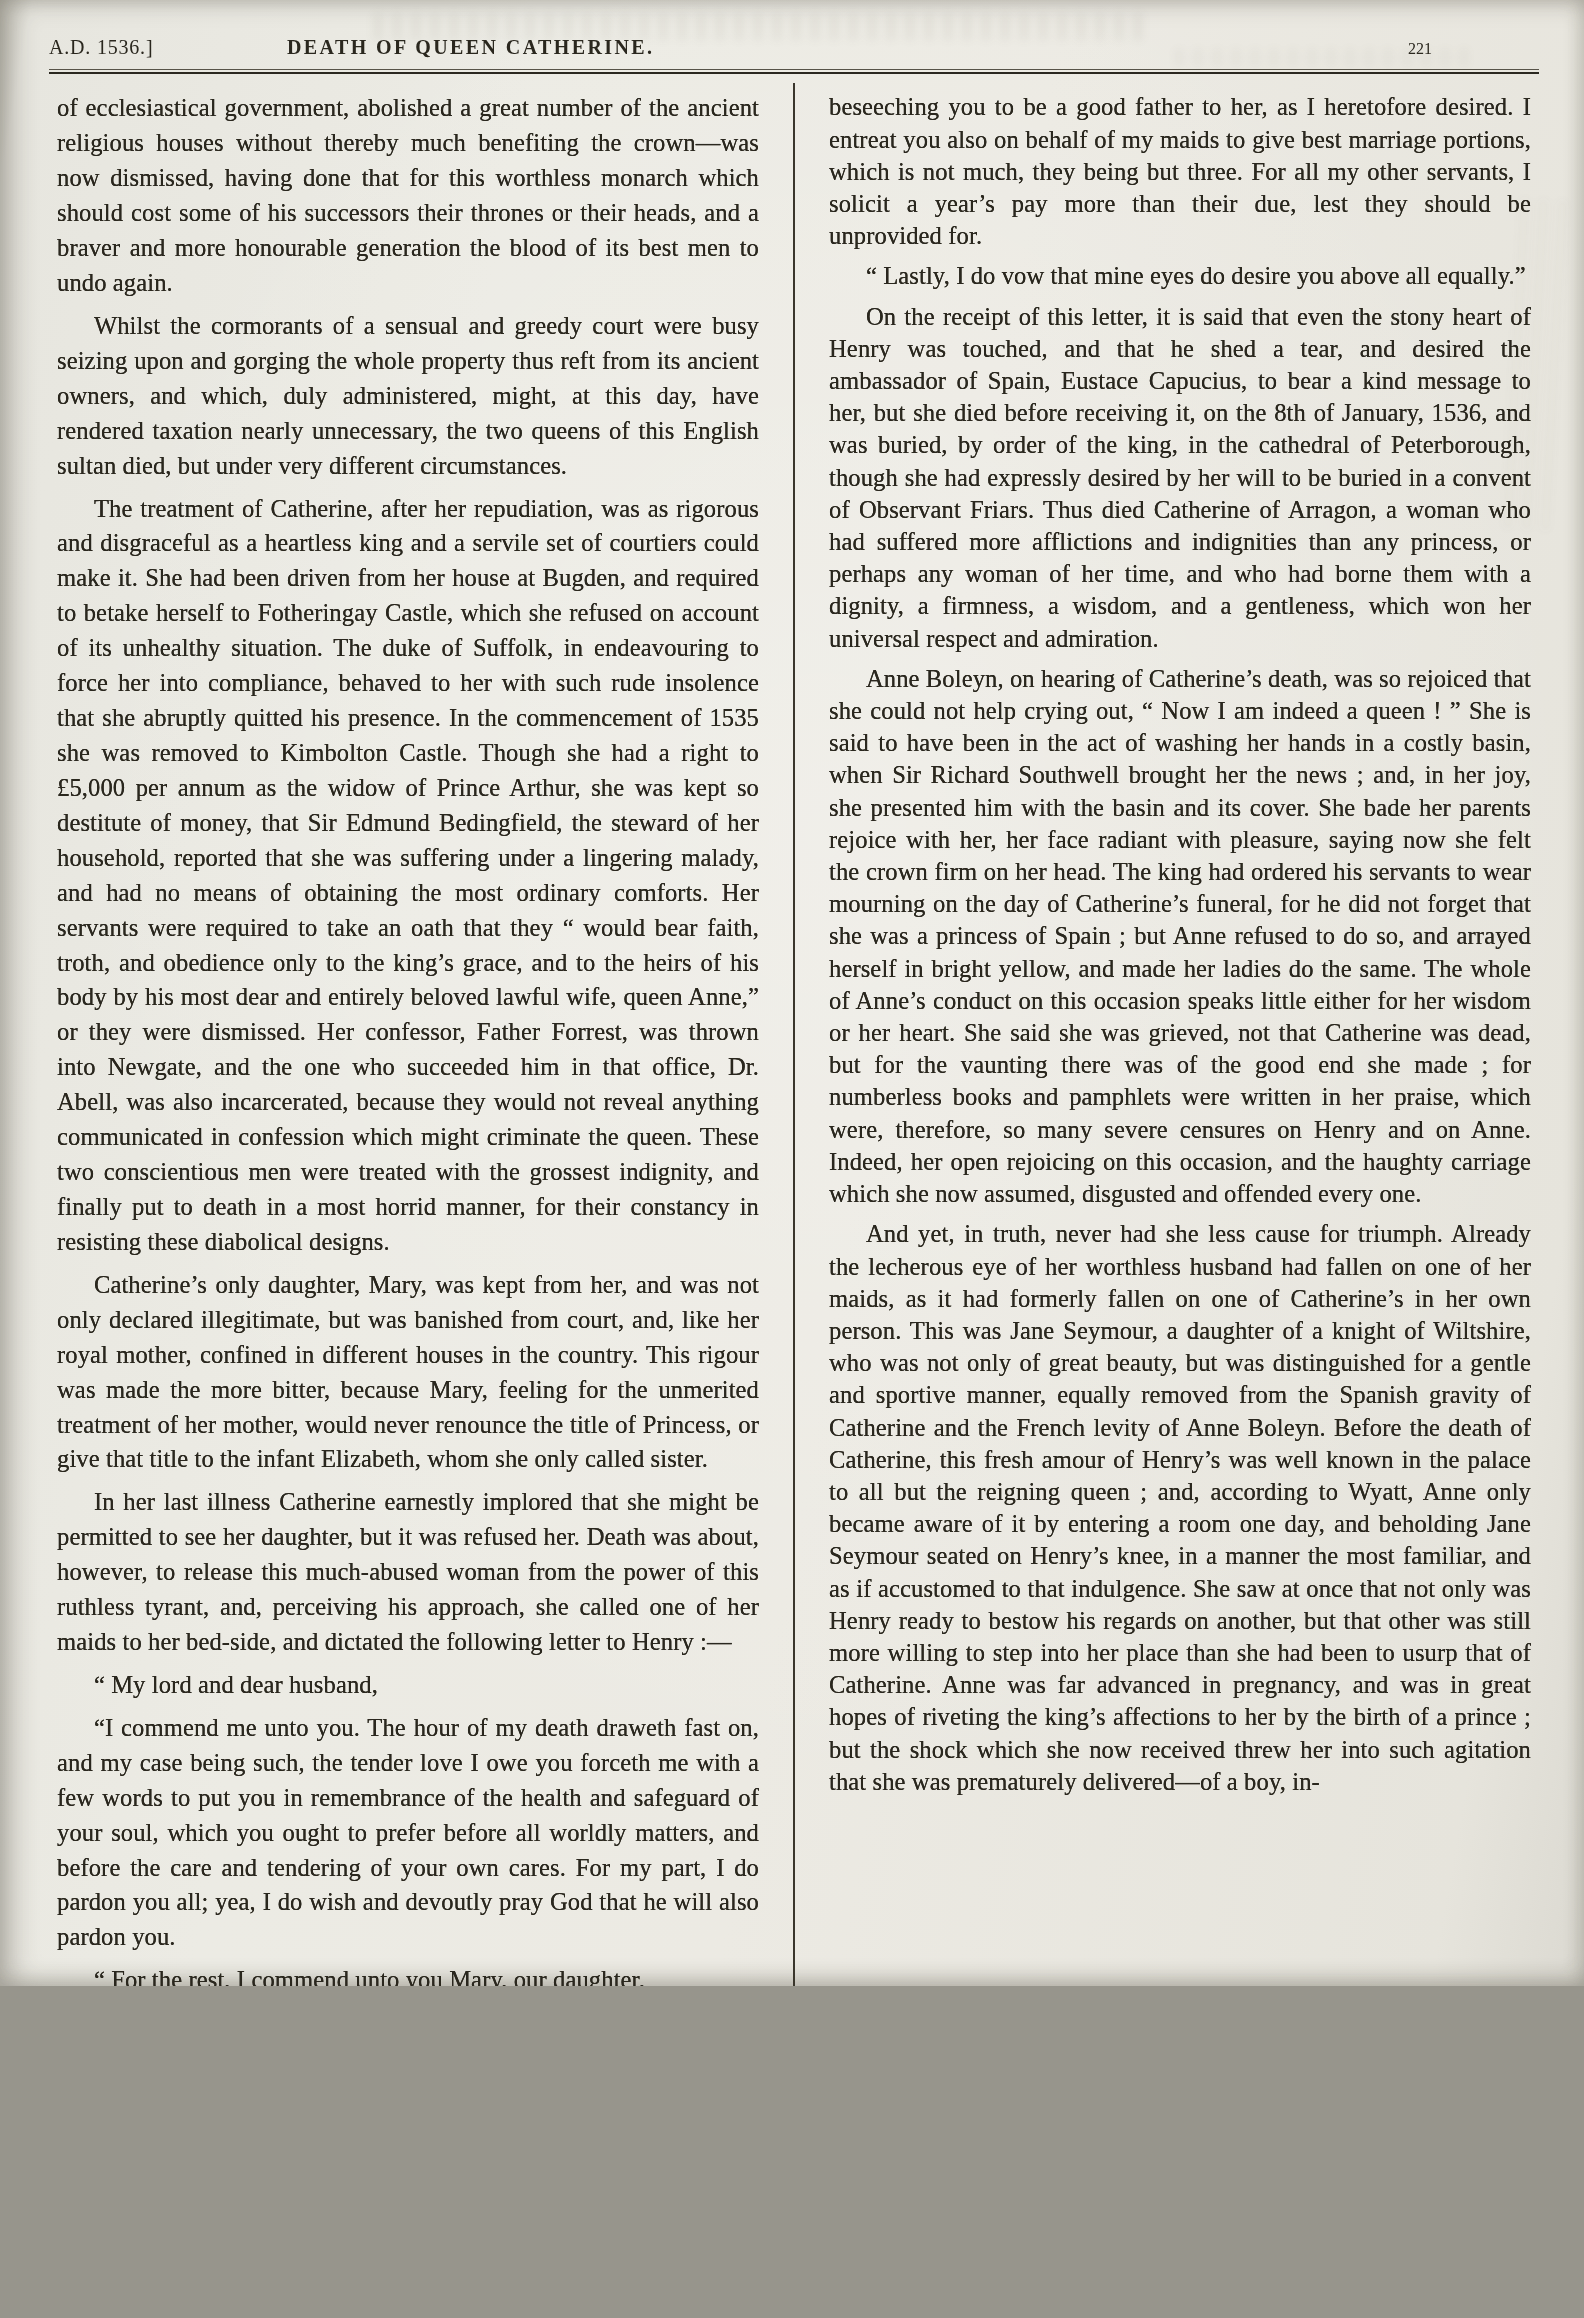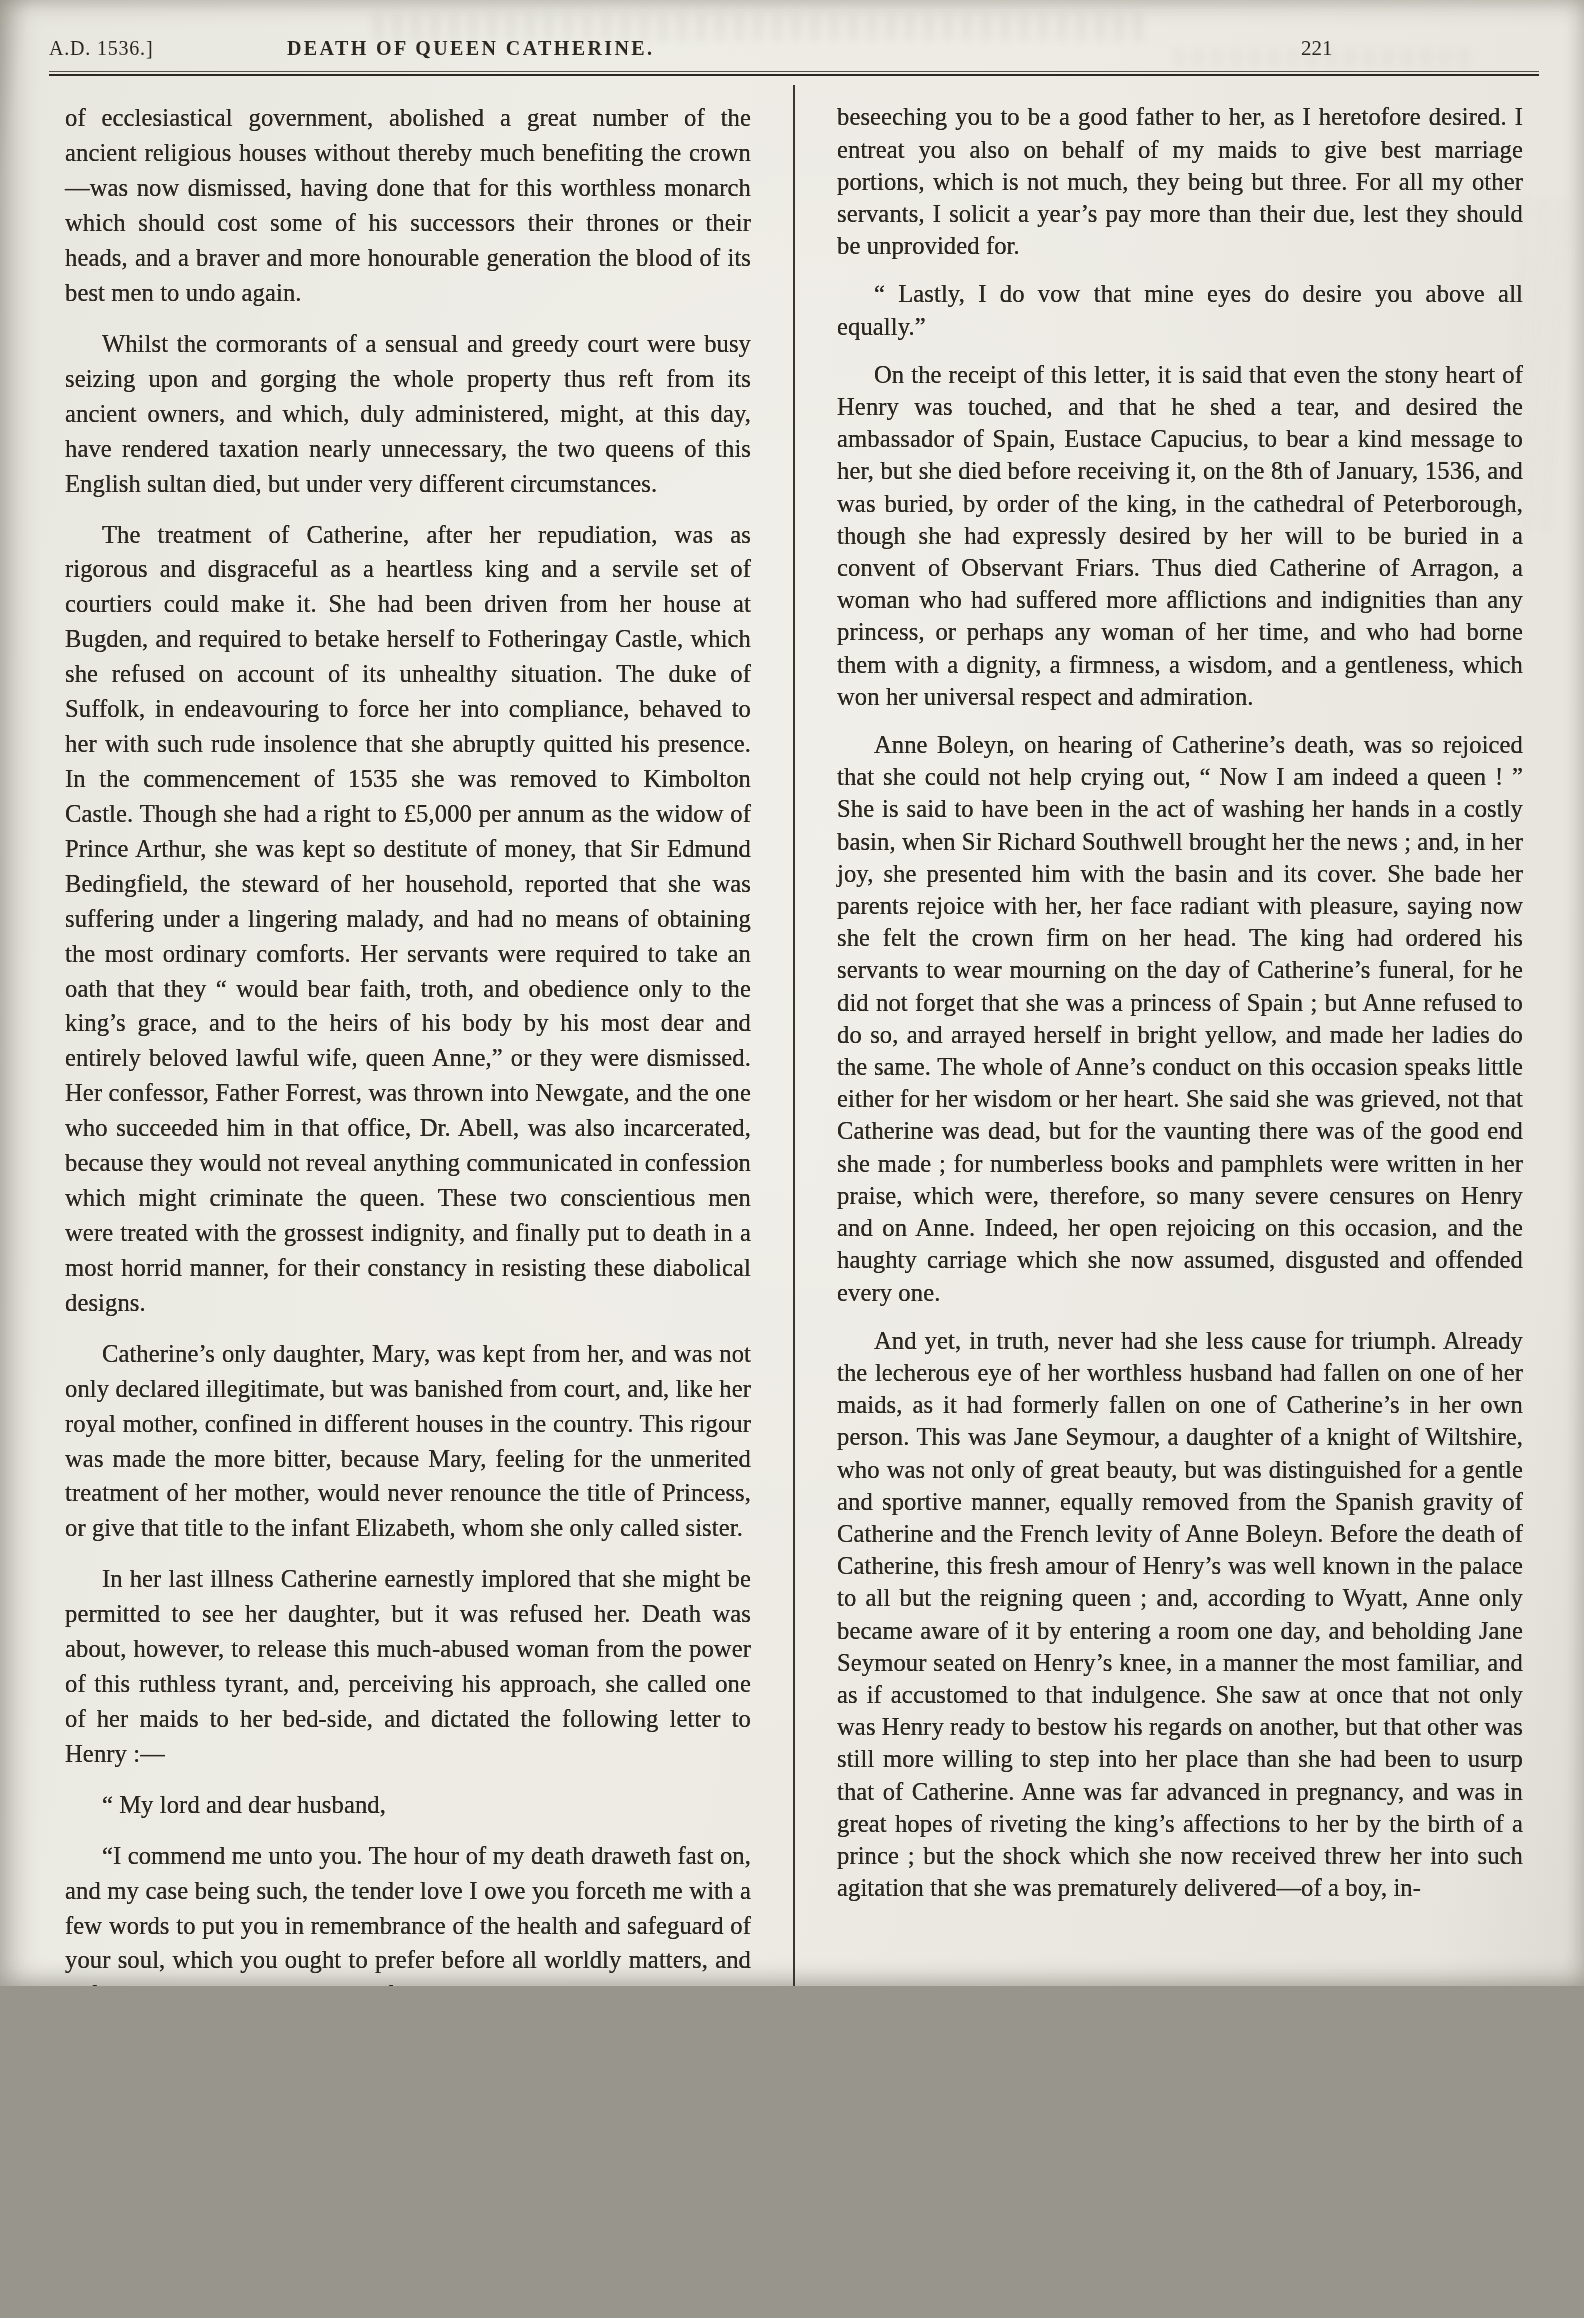--- a/index.html
+++ b/index.html
@@ -26,21 +26,21 @@
   }
   .showthrough.a{top:12.7px;left:373px;width:777px;height:27px;}
   .showthrough.b{top:48px;left:1174px;width:301px;height:19px;opacity:.3;}
   .showthrough.c{top:198px;left:1511px;width:48px;height:333px;opacity:.18;transform:rotate(3deg);}
 
   .content{position:relative;padding:36px 46px 0 49px;}
 
   .header{display:flex;align-items:baseline;}
   .header .date{width:238px;font-size:20px;letter-spacing:0.8px;white-space:nowrap;}
   .header .title{flex:1;text-align:left;font-weight:bold;font-size:20px;letter-spacing:2.4px;white-space:nowrap;}
-  .header .pageno{width:238px;text-align:left;font-size:21px;}
+  .header .pageno{width:238px;text-align:center;font-size:16px;}
 
   .rule{
     margin-top:9.5px;
     height:2.4px;
     border-top:0.8px solid #575348;
     border-bottom:2.4px solid var(--rule,#2b2820);
   }
 
   .columns{display:flex;justify-content:space-between;margin-top:9.5px;}
   .col{
@@ -48,21 +48,21 @@
     font-size:24.6px;
     text-align:justify;
     letter-spacing:0.1px;
     text-shadow:0 0 0.6px currentColor;
     hyphens:auto;
   }
   .col.left{line-height:1.42;}
   .col.right{line-height:1.31;}
   .divider{width:1.6px;background:#3a362c;}
 
-  .col p{margin:16px;padding:0;text-indent:1.5em;}
+  .col p{margin:8px;padding:0;text-indent:1.5em;}
   .col p.cont{text-indent:0;}
 </style>
 </head>
 <body>
 
 <div class="page">
   <div class="showthrough a"></div>
   <div class="showthrough b"></div>
   <div class="showthrough c"></div>
 

